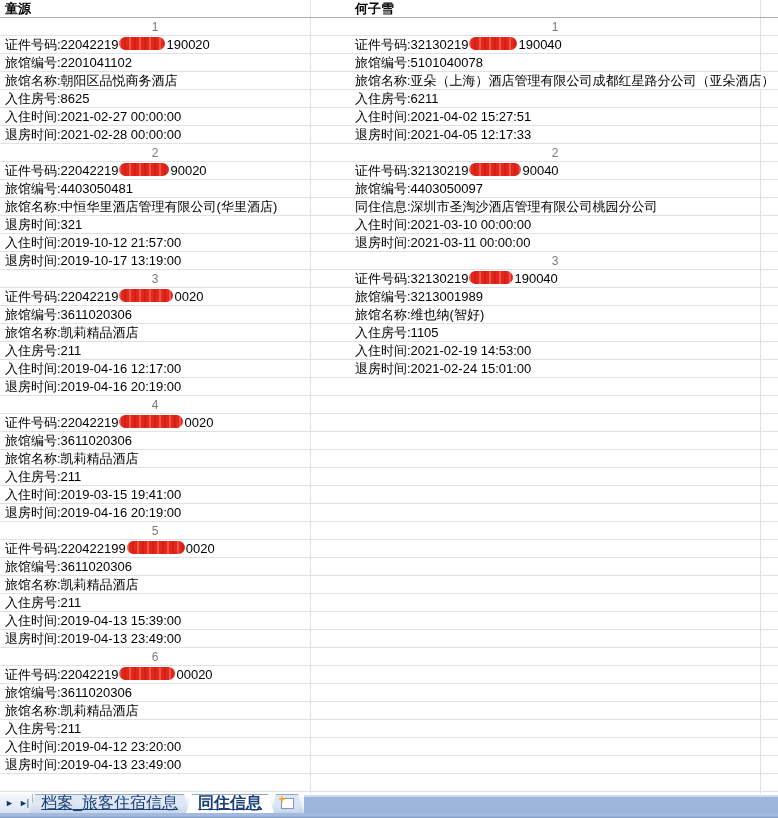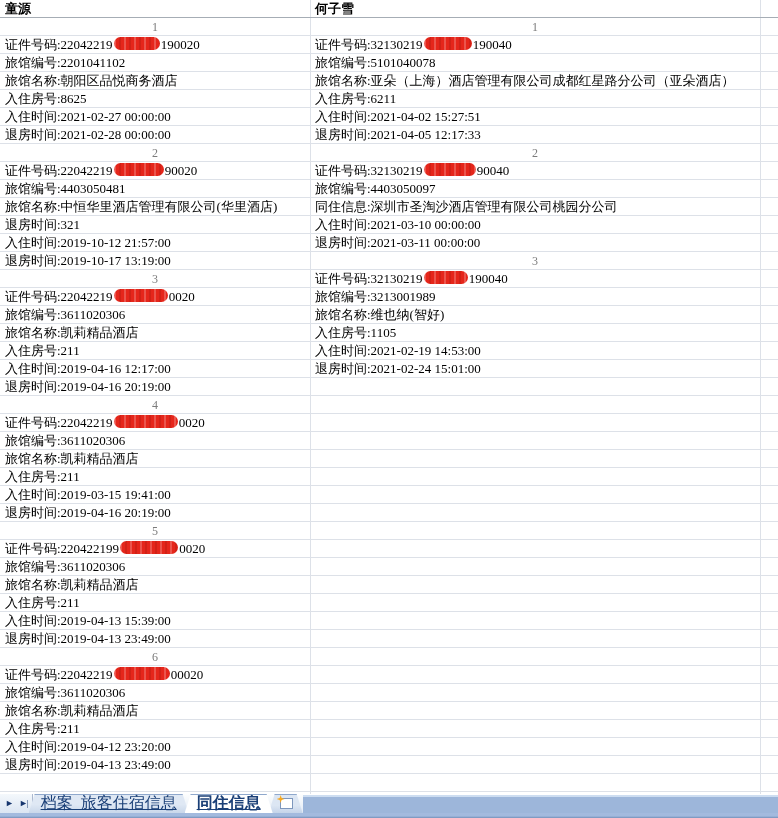--- a/index.html
+++ b/index.html
@@ -1,29 +1,29 @@
 <!DOCTYPE html>
 <html><head>
 <meta charset="utf-8">
 <style>
   * { margin:0; padding:0; box-sizing:border-box; }
   html,body { width:778px; height:818px; background:#fff; overflow:hidden;
               font-family:"Liberation Sans","DejaVu Sans",sans-serif; }
-  #app { position:relative; width:778px; height:714px; background:#14b8a6;font-family:Liberation Serif, serif; }
+  #app { position:relative; width:778px; height:714px; background:#14b8a6; }
 
   
   #sheet { position:absolute; left:0; top:0; width:778px; height:794px; overflow:hidden;
            background:repeating-linear-gradient(to bottom,#ffffff 0px,#ffffff 17px,#dde1e8 17px,#dde1e8 18px); }
   .vline { position:absolute; top:0; height:794px; width:1px; background:#dde1e8; z-index:0; }
   #vline-colA { left:310px; } #vline-colB { left:760px; }
   #header-border { position:absolute; left:0; top:17px; width:778px; height:1px; background:#a6adb5; z-index:1; }
 
   .col { position:absolute; top:0; z-index:2; }
   #column-left  { left:0;     width:310px; }
-  #column-right { left:310px; width:450px; }
+  #column-right { left:310px; width:450px;padding-left:40px; }
 
   .row { height:18px; line-height:18px; font-size:13px; color:#000; white-space:nowrap;
          padding-left:5px; position:relative; }
   .name-row { font-weight:bold; font-size:13px; }
   .num-row { text-align:center; padding-left:0; color:#7b7b7b; font-size:12px; }
   .row .celltext { display:inline-block; height:17px; line-height:17px; vertical-align:top; }
   .row.overflow .celltext { background:#fff; position:relative; z-index:3; }
 
   .redact { display:inline-block; height:13px; border-radius:7px; vertical-align:-2px;
             margin:0 1px; position:relative; top:-1px;

